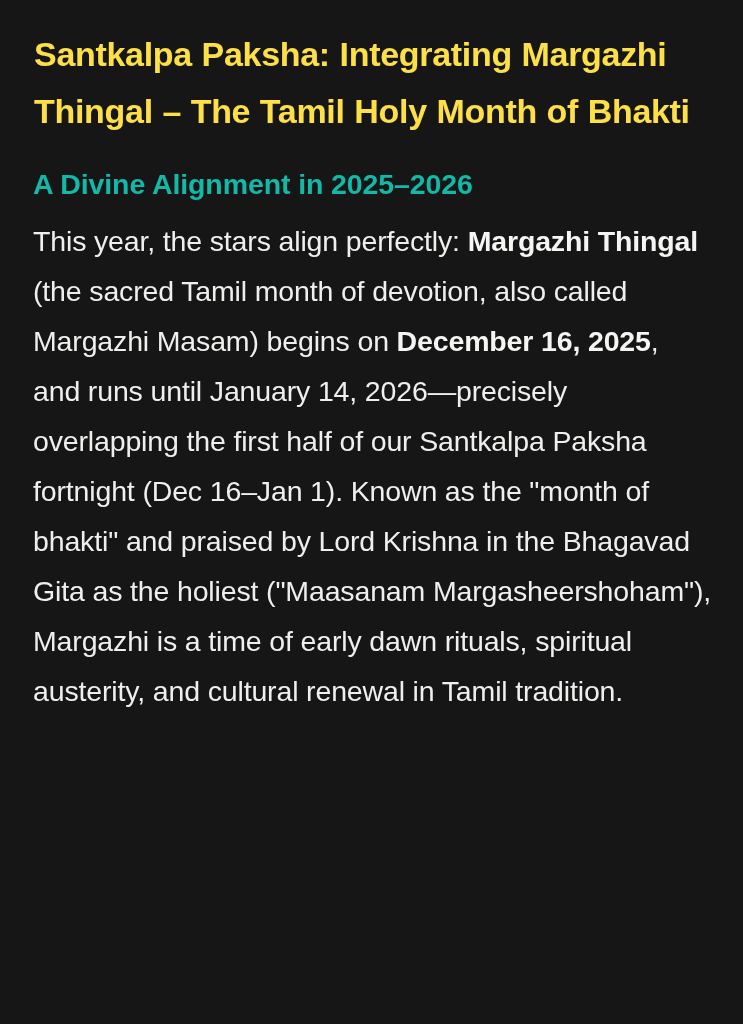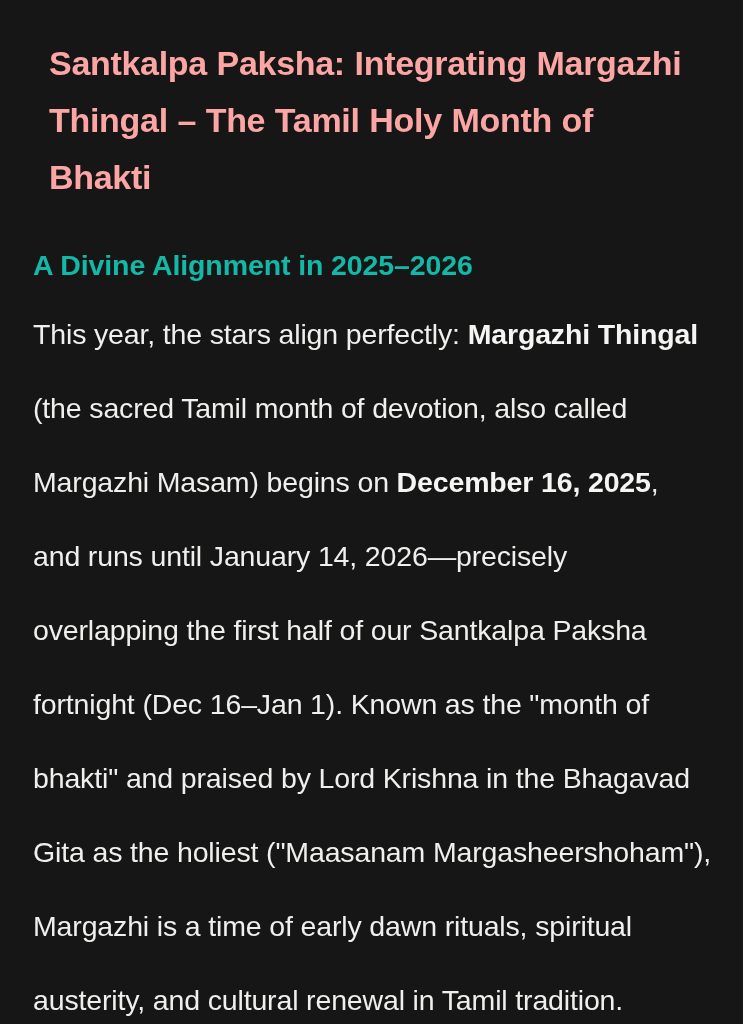--- a/index.html
+++ b/index.html
@@ -16,43 +16,43 @@
     -webkit-font-smoothing: antialiased;
   }
   #article-root {
     width: 743px;
     height: 1024px;
     background: #161616;
     box-sizing: border-box;
     padding: 0px 30px 0px 33px;
   }
   #page-title {
-    margin: 16px;
-    padding-top: 19px;
+    margin: 1px;
+    padding-top: 25px;
     font-size: 34px;
     line-height: 57px;
     font-weight: 700;
     letter-spacing: -0.3px;
-    color: #fca5a5;
+    color: #fde047;
     word-spacing: 0.5px;
   }
   #section-subheading {
     margin: 0;
     padding-top: 22px;
     font-size: 28.5px;
     line-height: 42px;
     font-weight: 700;
     letter-spacing: -0.1px;
     color: #14b8a6;
   }
   #body-paragraph {
     margin: 0;
     padding-top: 11px;
     font-size: 28.5px;
-    line-height: 74px;
+    line-height: 50px;
     font-weight: 400;
     letter-spacing: -0.15px;
     color: #efefed;
   }
   #body-paragraph .em {
     font-weight: 700;
     color: #f5f5f3;
   }
 </style>
 </head>

